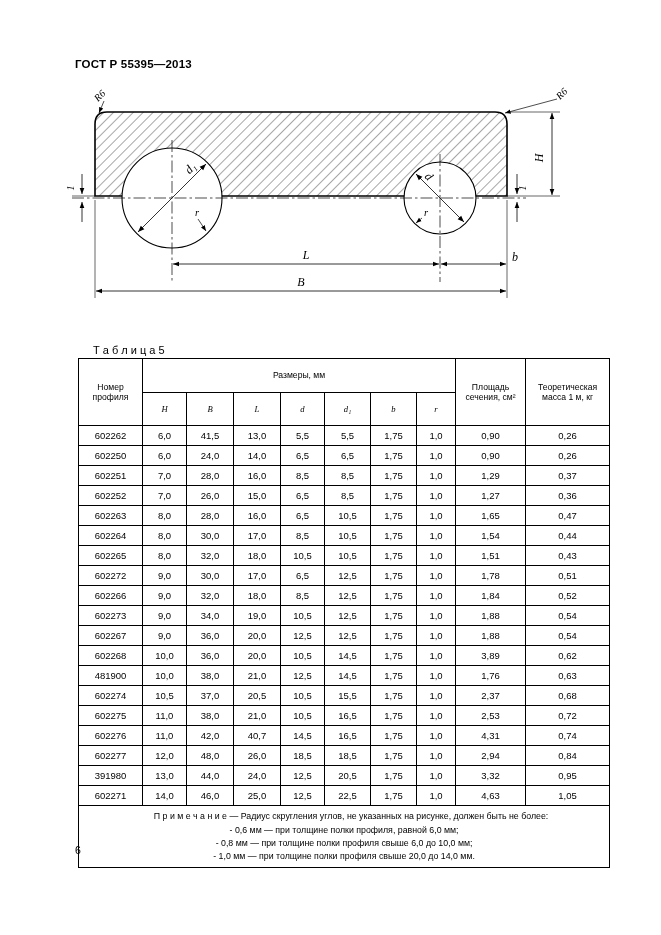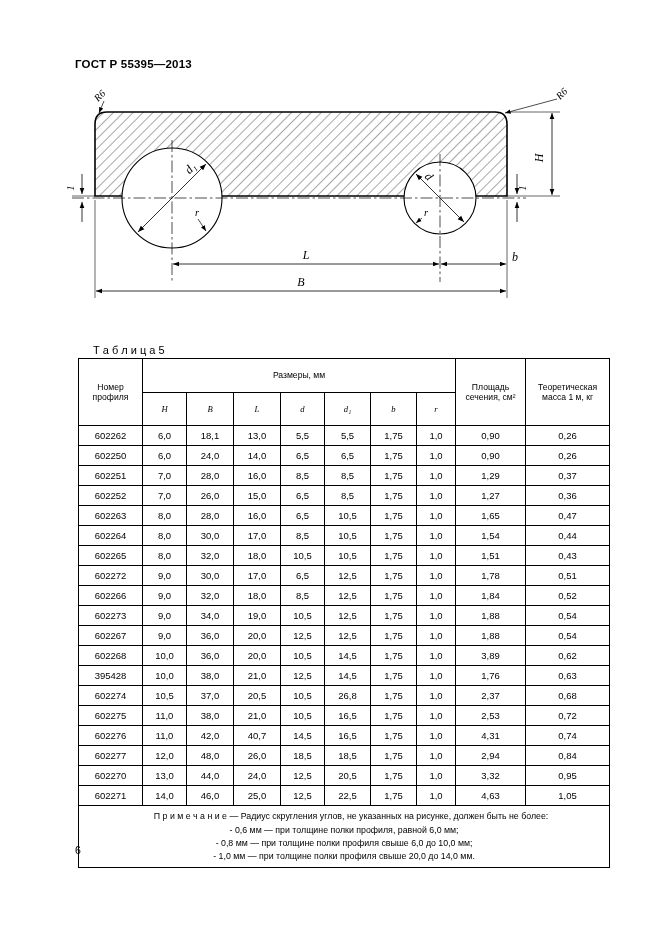--- a/index.html
+++ b/index.html
@@ -162,21 +162,21 @@
           <th class="size-col">d</th>
           <th class="size-col">d₁</th>
           <th class="size-col">b</th>
           <th class="size-col">r</th>
         </tr>
     </thead>
     <tbody>
         <tr>
           <td>602262</td>
           <td>6,0</td>
-          <td>18,1</td>
+          <td>41,5</td>
           <td>13,0</td>
           <td>5,5</td>
           <td>5,5</td>
           <td>1,75</td>
           <td>1,0</td>
           <td>0,90</td>
           <td>0,26</td>
         </tr>
         <tr>
           <td>602250</td>
@@ -304,38 +304,38 @@
           <td>36,0</td>
           <td>20,0</td>
           <td>10,5</td>
           <td>14,5</td>
           <td>1,75</td>
           <td>1,0</td>
           <td>3,89</td>
           <td>0,62</td>
         </tr>
         <tr>
-          <td>395428</td>
+          <td>481900</td>
           <td>10,0</td>
           <td>38,0</td>
           <td>21,0</td>
           <td>12,5</td>
           <td>14,5</td>
           <td>1,75</td>
           <td>1,0</td>
           <td>1,76</td>
           <td>0,63</td>
         </tr>
         <tr>
           <td>602274</td>
           <td>10,5</td>
           <td>37,0</td>
           <td>20,5</td>
           <td>10,5</td>
-          <td>26,8</td>
+          <td>15,5</td>
           <td>1,75</td>
           <td>1,0</td>
           <td>2,37</td>
           <td>0,68</td>
         </tr>
         <tr>
           <td>602275</td>
           <td>11,0</td>
           <td>38,0</td>
           <td>21,0</td>
@@ -364,21 +364,21 @@
           <td>48,0</td>
           <td>26,0</td>
           <td>18,5</td>
           <td>18,5</td>
           <td>1,75</td>
           <td>1,0</td>
           <td>2,94</td>
           <td>0,84</td>
         </tr>
         <tr>
-          <td>602270</td>
+          <td>391980</td>
           <td>13,0</td>
           <td>44,0</td>
           <td>24,0</td>
           <td>12,5</td>
           <td>20,5</td>
           <td>1,75</td>
           <td>1,0</td>
           <td>3,32</td>
           <td>0,95</td>
         </tr>

